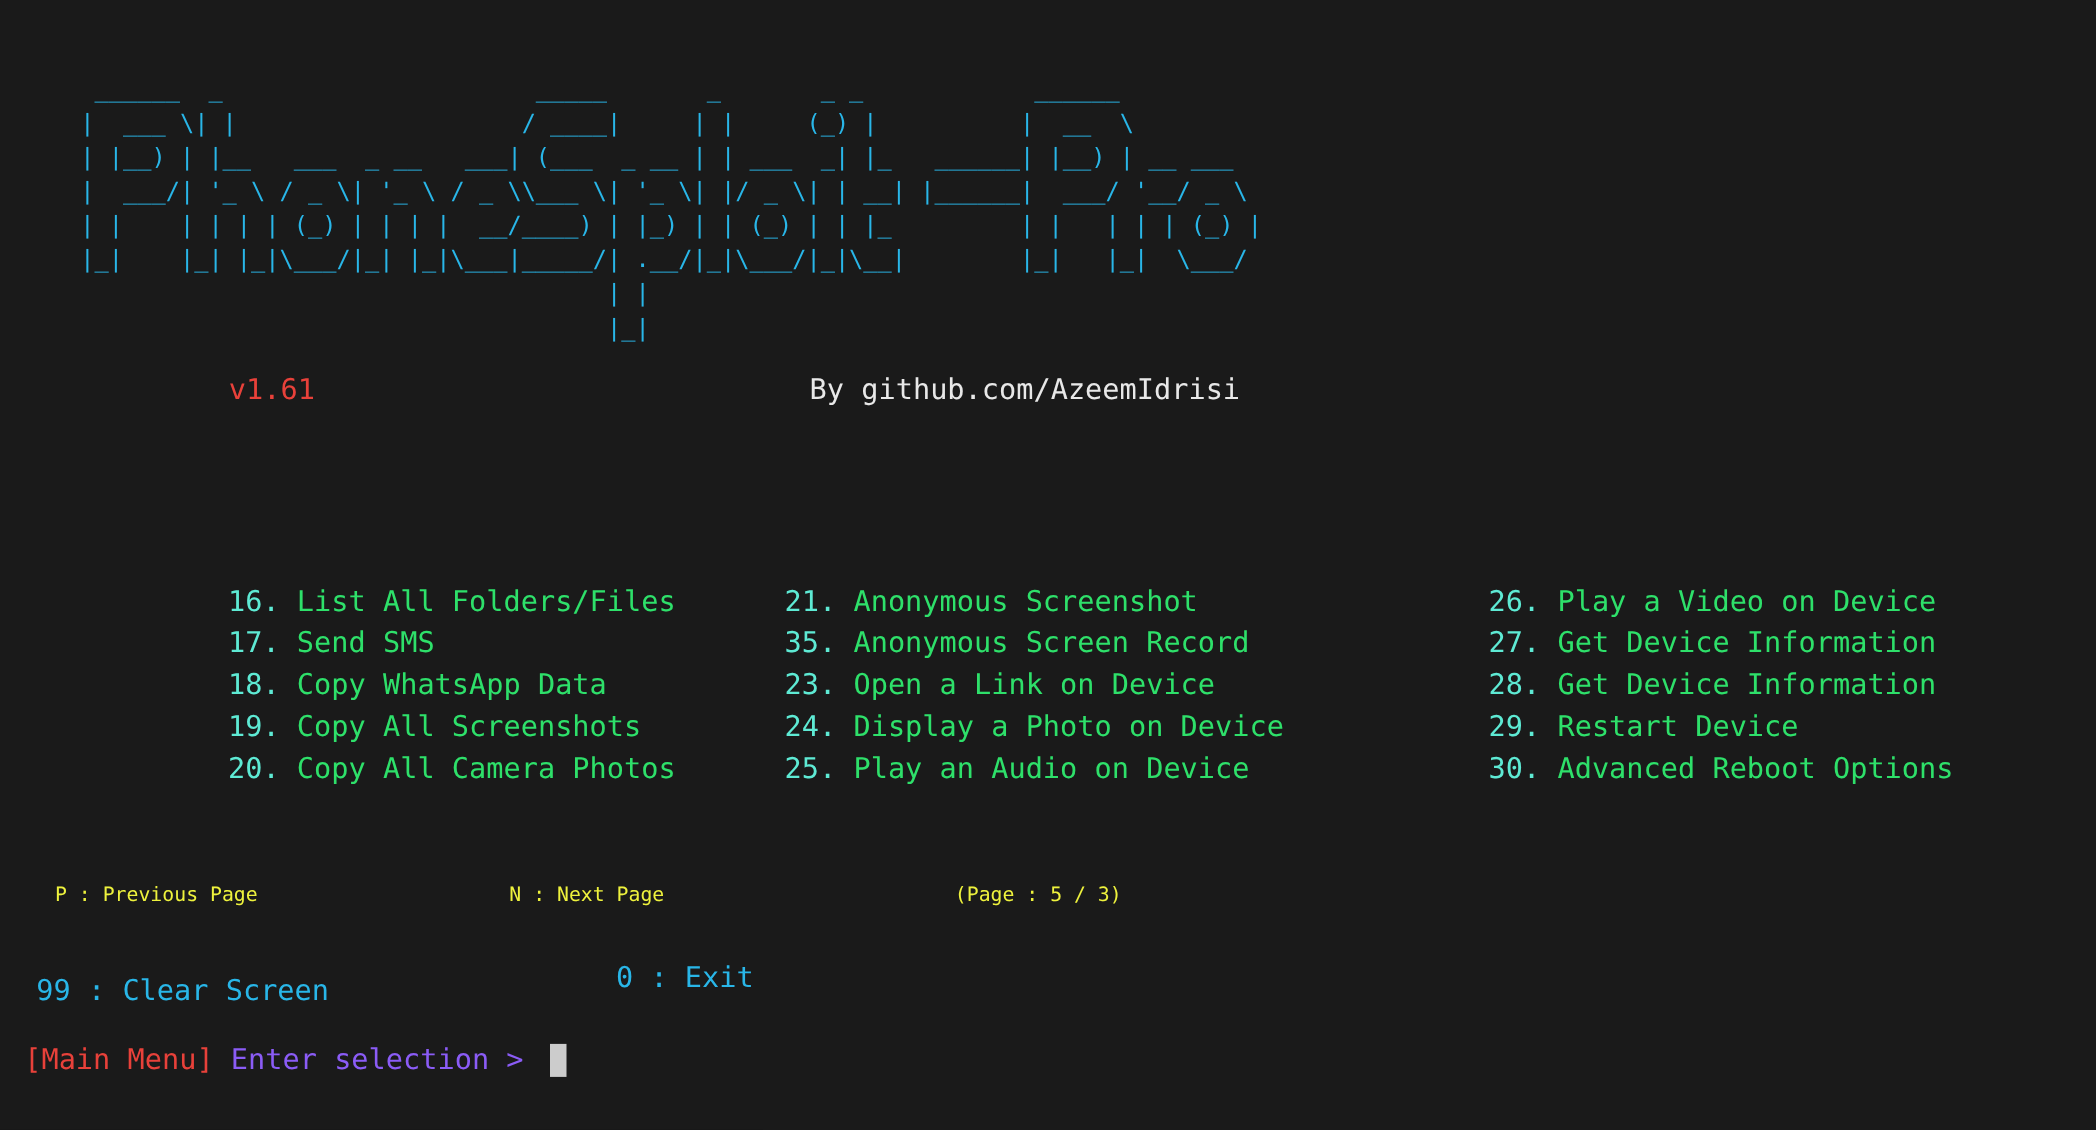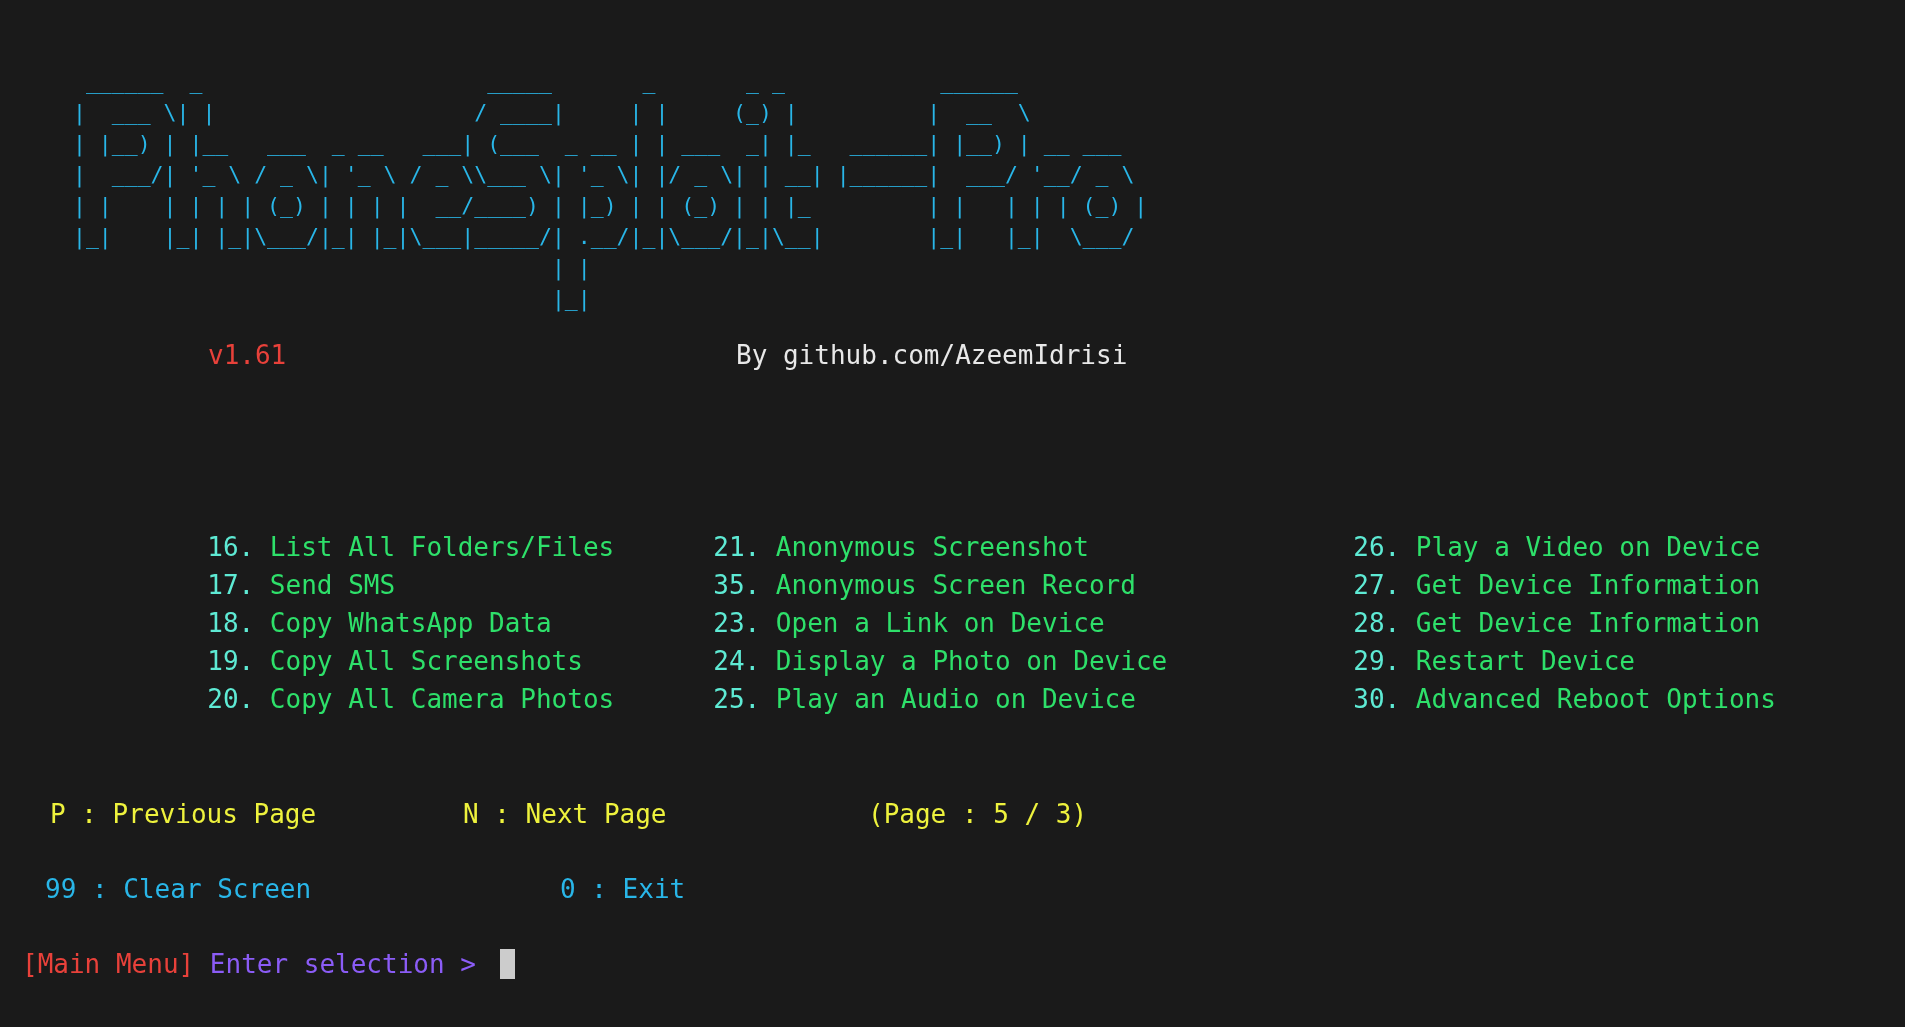--- a/index.html
+++ b/index.html
@@ -92,41 +92,41 @@
   }
 
   
   .nav-row {
     position: absolute;
     left: 0;
     top: 795px;
     width: 1905px;
     height: 38px;
     line-height: 38px;
-    font-size: 26px;
+    font-size: 18px;
     color: #eef23d;
     white-space: pre;
   }
   .nav-prev { position: absolute; left: 50px; top: 0; }
   .nav-next { position: absolute; left: 463px; top: 0; }
   .nav-page { position: absolute; left: 868px; top: 0; }
 
   
   .util-row {
     position: absolute;
     left: 0;
     top: 870px;
     width: 1905px;
     height: 38px;
     line-height: 38px;
     font-size: 26px;
     color: #29b6e8;
     white-space: pre;
   }
-  .util-clear { position: absolute; left: 33px; top: 0; margin-left: 12px; }
+  .util-clear { position: absolute; left: 33px; top: 12px; }
   .util-exit  { position: absolute; left: 560px; top: 0; }
 
   
   .prompt-row {
     position: absolute;
     left: 22px;
     top: 945px;
     height: 38px;
     line-height: 38px;
     font-size: 26px;

